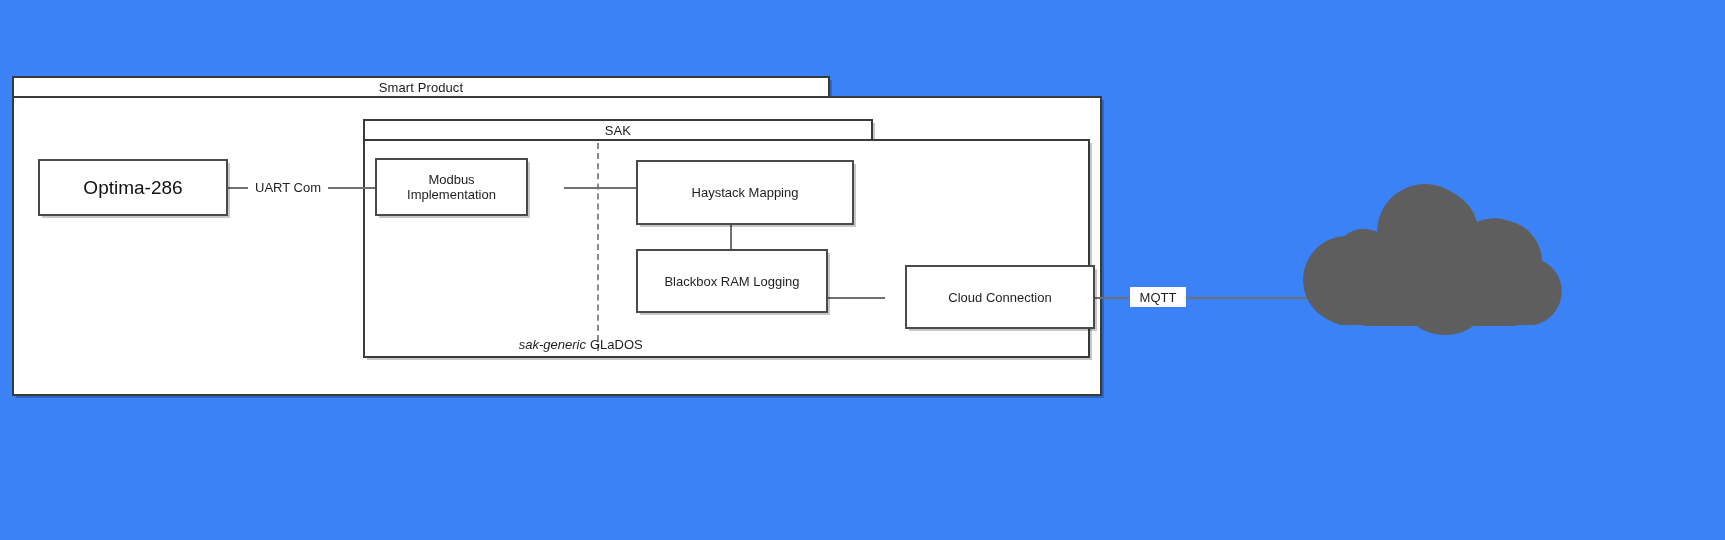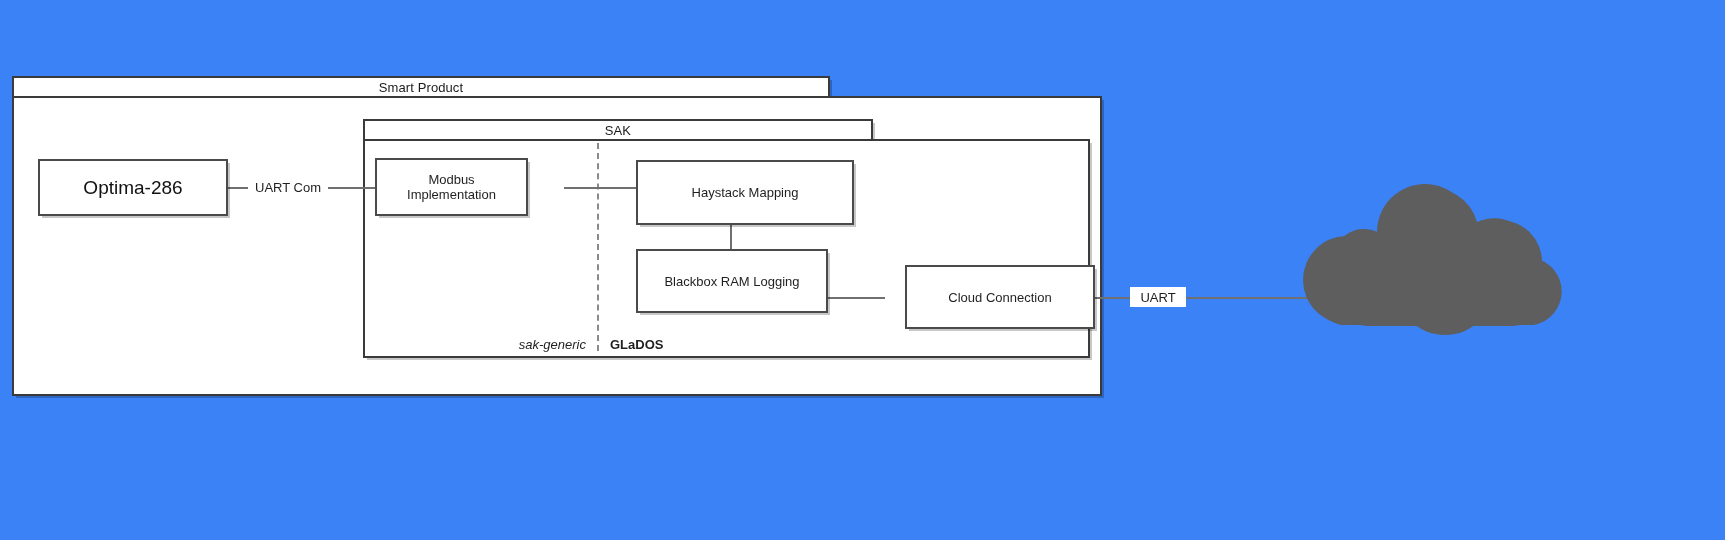--- a/index.html
+++ b/index.html
@@ -163,28 +163,28 @@
 
   <div class="abs node-box" style="left:885px; top:265px; width:190px; height:64px;margin-left:20px;">
     <span>Cloud Connection</span>
   </div>
 
   <div class="abs edge-label" style="left:248px; top:177px; width:80px; height:20px;">
     <span>UART Com</span>
   </div>
 
   <div class="abs edge-label" style="left:1130px; top:287px; width:56px; height:20px;">
-    <span>UART</span>
+    <span>MQTT</span>
   </div>
 
   <div class="abs zone-label right-al" style="left:452px; top:334px; width:134px; height:20px;font-style:italic;">
     <span>sak-generic</span>
   </div>
 
-  <div class="abs zone-label left-al" style="left:610px; top:334px; width:120px; height:20px;font-weight:bold;">
+  <div class="abs zone-label left-al" style="left:590px; top:334px; width:120px; height:20px;">
     <span>GLaDOS</span>
   </div>
 
   <div class="abs cloud-wrap" style="left:1295px; top:180px; width:278px; height:160px;">
     <svg width="278" height="160" viewBox="0 0 278 160" style="display:block;">
       <path d="M 92 60
                A 46 46 0 0 1 182 42
                A 40 40 0 0 1 239 78
                A 34 34 0 0 1 238 145
                L 46 145

